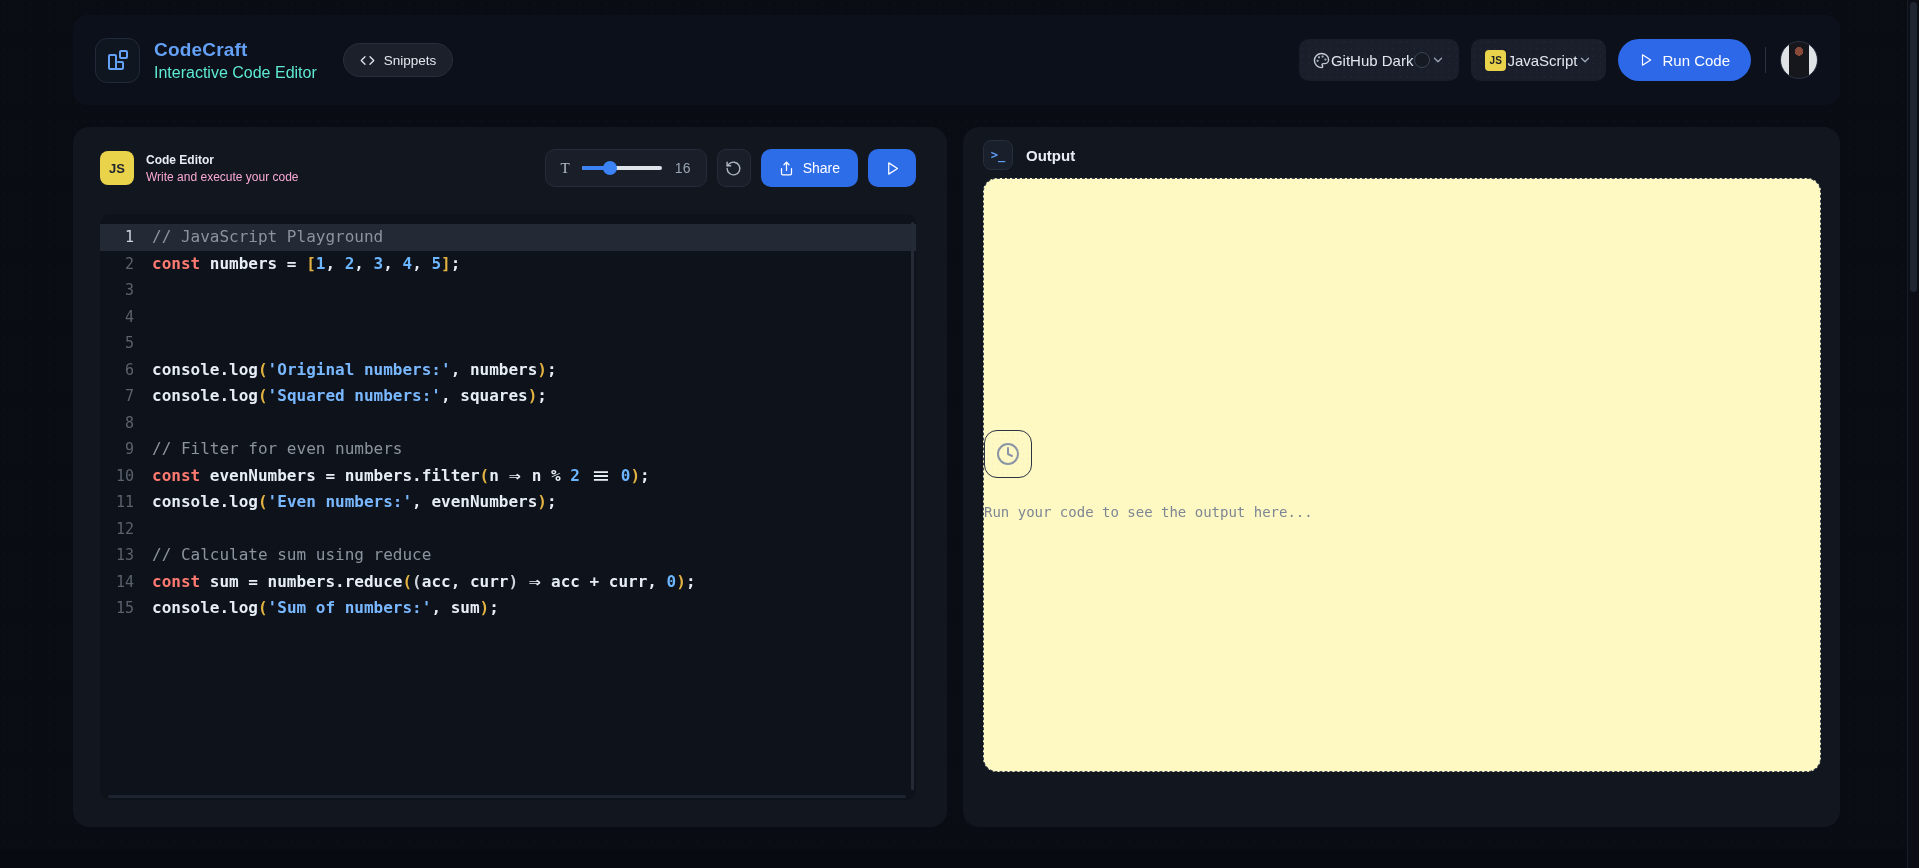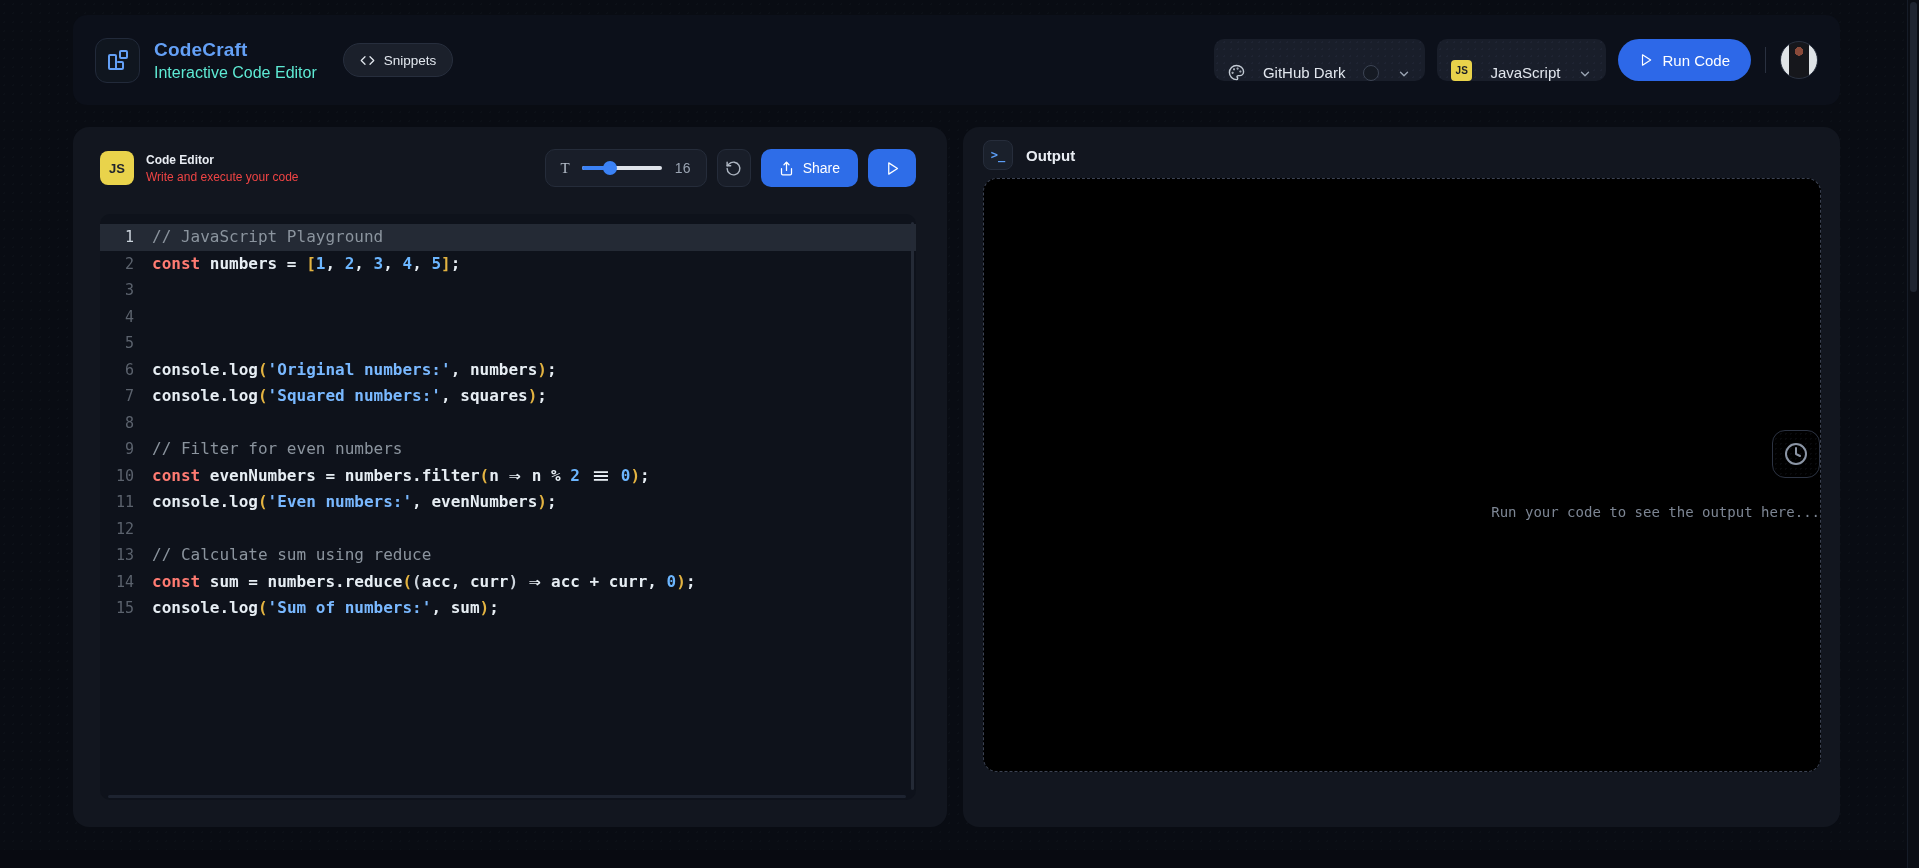--- a/index.html
+++ b/index.html
@@ -13,22 +13,22 @@
   .app-header { position:absolute; left:73px; top:15px; width:1767px; height:90px;
     background:#0c101a; border-radius:14px; display:flex; align-items:center; padding:0 22px; }
   .logo-box { width:45px; height:45px; border-radius:12px; background:#10161f; border:1px solid #222a3a;
     display:flex; align-items:center; justify-content:center; }
   .brand { margin-left:14px; display:flex; flex-direction:column; }
   .brand-title { font-size:19px; font-weight:bold; color:#64a0f6; letter-spacing:.2px; }
   .brand-sub { font-size:16px; color:#5eead4; margin-top:3px; }
   .snippets-btn { margin-left:26px; height:34px; border-radius:17px; background:#1b202b; border:1px solid #272e3d;
     display:flex; align-items:center; gap:9px; padding:0 16px; color:#e2e7ee; font-size:13.5px; cursor:pointer; }
   .header-spacer { flex:1; }
-  .pill { height:42px; border-radius:10px; background:#191e2a; display:flex; align-items:flex-end; gap:18px;
-    padding:0 14px; color:#e2e7ee; font-size:15px; cursor:pointer;
+  .pill { height:42px; border-radius:10px; background:#191e2a; display:flex; align-items:center; gap:1px;
+    padding:12px 14px; color:#e2e7ee; font-size:15px; cursor:pointer;
     background-image:radial-gradient(rgba(140,160,205,0.05) 1px, transparent 1px); background-size:7px 7px; }
   .pill + .pill { margin-left:12px; }
   .swatch { width:16px; height:16px; border-radius:50%; background:#151a23; border:1.5px solid #3c4454; }
   .js-badge-sm { width:21px; height:21px; border-radius:4px; background:#e9d34b; color:#1c2027; font-weight:bold;
     font-size:10px; display:flex; align-items:center; justify-content:center; letter-spacing:.3px; }
   .run-btn { margin-left:12px; height:42px; border-radius:21px; background:#2d68e8; border:none; color:#fff;
     font-size:15px; font-family:"Liberation Sans",sans-serif; display:flex; align-items:center; gap:9px;
     padding:0 21px; cursor:pointer; }
   .v-divider { width:1px; height:26px; background:#2a3140; margin:0 14px; }
   .avatar { width:38px; height:38px; border-radius:50%; cursor:pointer; border:1px solid #2a3140; overflow:hidden;
@@ -39,21 +39,21 @@
   
   .panel { position:absolute; top:127px; height:700px; background:#12161f; border-radius:16px; }
   .panel-left { left:73px; width:874px; }
   .panel-right { left:963px; width:877px; }
 
   .editor-head { position:absolute; left:27px; right:31px; top:21px; height:40px; display:flex; align-items:center; }
   .js-badge-lg { width:34px; height:34px; border-radius:8px; background:#e9d34b; color:#20242e; font-weight:bold;
     font-size:13px; display:flex; align-items:center; justify-content:center; }
   .panel-titles { margin-left:12px; display:flex; flex-direction:column; }
   .panel-title { font-size:12px; font-weight:bold; color:#e9edf3; }
-  .panel-sub { font-size:12px; color:#ef4444; margin-top:3px; }
+  .panel-sub { font-size:12px; color:#f9a8d4; margin-top:3px; }
 
   .toolbar { margin-left:auto; display:flex; align-items:center; gap:10px; }
   .font-pill { height:38px; border-radius:10px; background:#191e29; border:1px solid #252c3a;
     display:flex; align-items:center; gap:12px; padding:0 14px; }
   .font-t { font-size:15px; color:#b6bfca; font-family:"Liberation Serif", serif; }
   .slider { position:relative; width:80px; height:14px; cursor:pointer; }
   .slider .track { position:absolute; top:5px; left:0; right:0; height:4px; border-radius:2px; background:#dfe3ea; }
   .slider .fill { position:absolute; top:5px; left:0; width:36%; height:4px; border-radius:2px; background:#3b82f6; }
   .slider .thumb { position:absolute; top:0; left:calc(36% - 7px); width:14px; height:14px; border-radius:50%; background:#3b82f6; }
   .font-val { font-size:14px; color:#9aa4b2; min-width:18px; text-align:center; }
@@ -86,22 +86,22 @@
   .scroll-v { position:absolute; right:2px; top:8px; bottom:10px; width:3px; border-radius:2px; background:#242a36; }
   .scroll-h { position:absolute; left:8px; right:10px; bottom:2px; height:3px; border-radius:2px; background:#1d2330; }
 
   
   .output-head { position:absolute; left:20px; top:13px; display:flex; align-items:center; gap:13px; }
   .term-box { width:30px; height:30px; border-radius:8px; background:#1a202b; border:1px solid #262d3b;
     display:flex; align-items:center; justify-content:center;
     font-family:"DejaVu Sans Mono", monospace; font-size:12px; font-weight:bold; color:#5b9df5; }
   .output-title { font-size:15px; font-weight:bold; color:#e9edf3; }
   .output-box { position:absolute; left:20px; top:51px; width:838px; height:594px; border-radius:14px;
-    background:#000000; border:1px dashed #3b4252; display:flex; flex-direction:column;
-    align-items:flex-end; justify-content:center; }
+    background:#fef9c3; border:1px dashed #3b4252; display:flex; flex-direction:column;
+    align-items:flex-start; justify-content:center; }
   .clock-box { width:48px; height:48px; border-radius:13px; border:1px solid #2c3342;
     display:flex; align-items:center; justify-content:center;
     background-image:radial-gradient(rgba(140,160,205,0.06) 1px, transparent 1px); background-size:5px 5px; }
   .empty-msg { margin-top:26px; font-family:"DejaVu Sans Mono", monospace; font-size:14px; color:#7d8694; }
 
   
   .footer-band { position:absolute; left:0; bottom:0; width:100%; height:18px; background:#080a11; }
   .page-scrollbar { position:absolute; right:0; top:0; width:12px; height:100%; background:#0b0e15; border-left:1px solid #161c28; }
   .page-scroll-thumb { position:absolute; right:2px; top:2px; width:7px; height:290px; border-radius:4px; background:#1f2531; }
   svg { display:block; }

